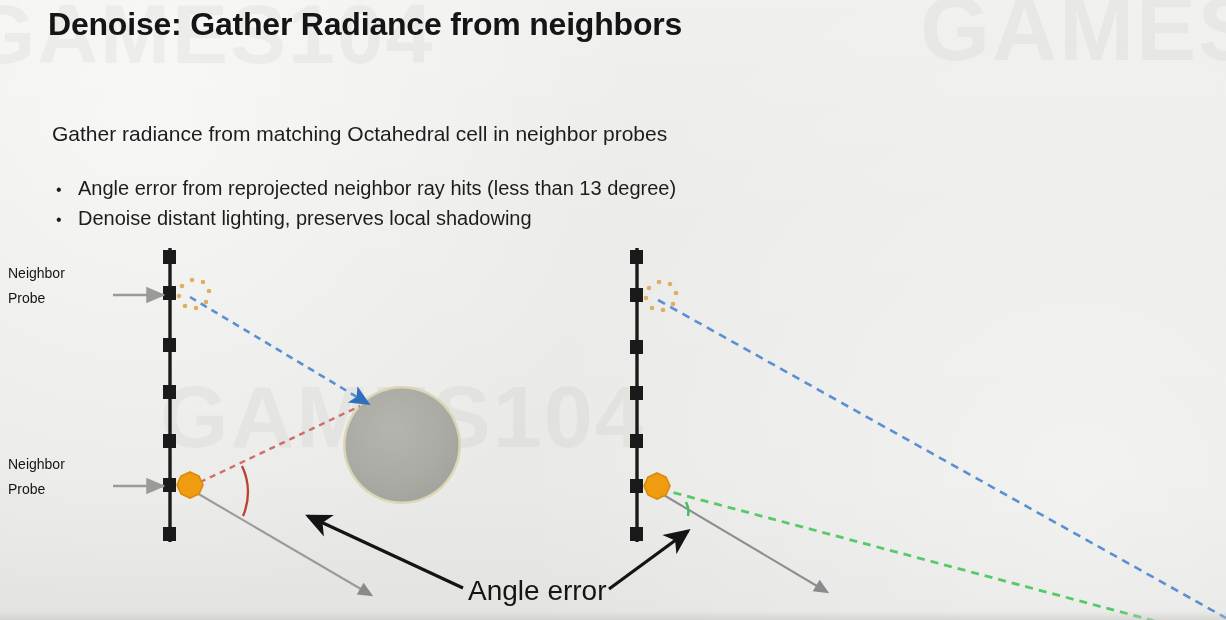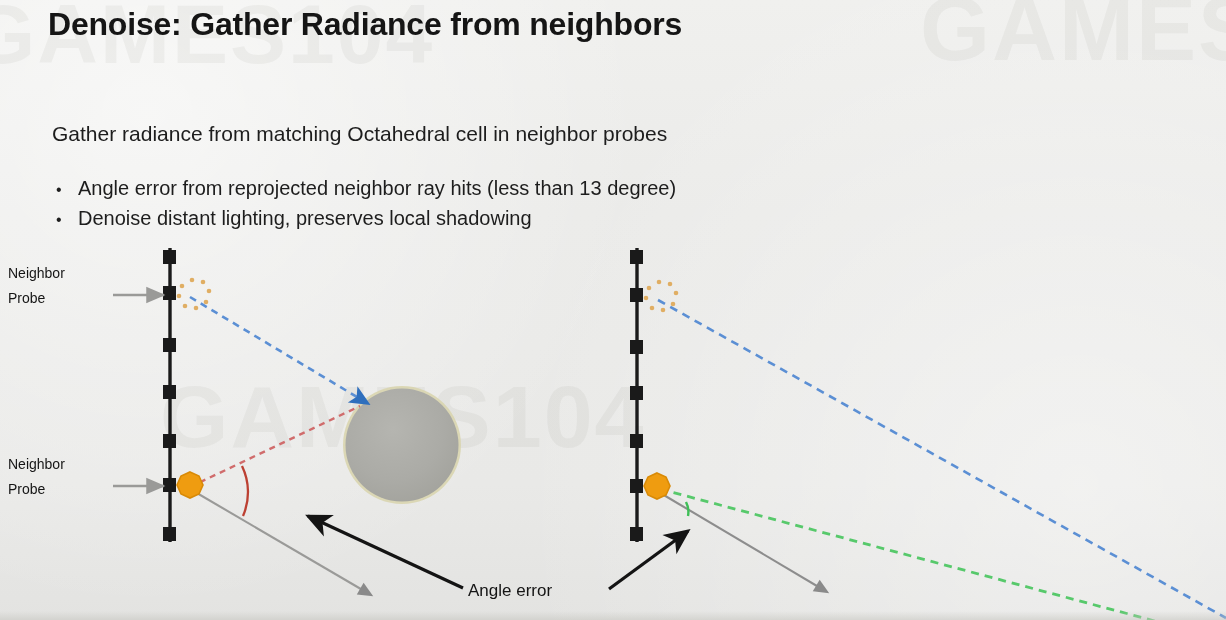--- a/index.html
+++ b/index.html
@@ -94,21 +94,21 @@
   }
 
   .diagram-label {
     position: absolute;
     font-size: 14px;
     color: #151515;
     line-height: 25px;
   }
   #label-neighbor-probe { left: 8px; top: 261px; }
   #label-current-probe  { left: 8px; top: 452px; }
-  #label-angle-error    { left: 468px; top: 578px; font-size: 17px; }
+  #label-angle-error    { left: 468px; top: 578px; font-size: 28px; }
 
   #vector-layer {
     position: absolute;
     inset: 0;
   }
 </style>
 </head>
 <body>
 
 <div id="slide">

